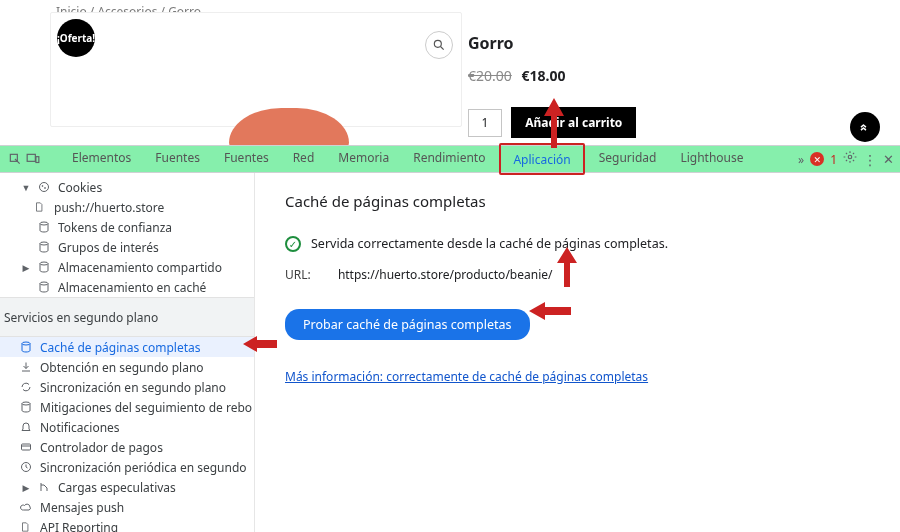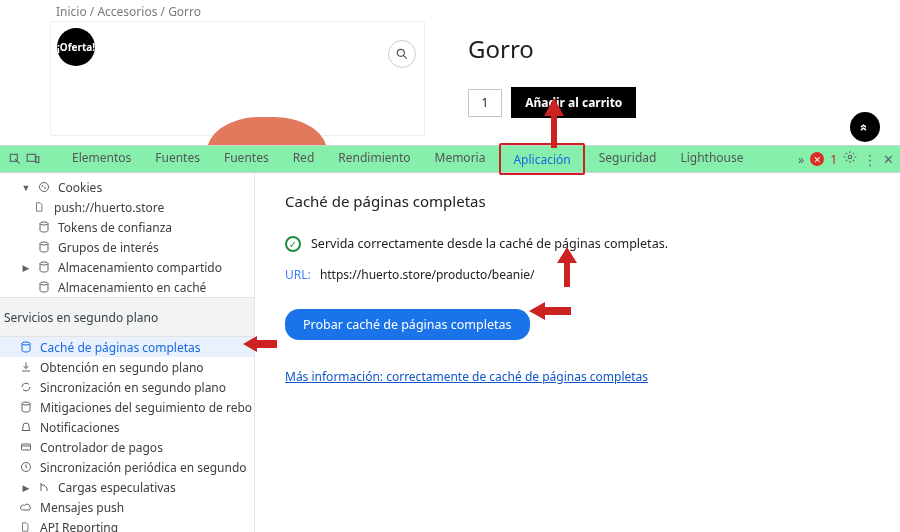--- a/index.html
+++ b/index.html
@@ -1,24 +1,24 @@
 <!DOCTYPE html>
 <html><head>
 <meta charset="utf-8">
 <style>
   *{box-sizing:border-box;margin:0;padding:0;font-family:system-ui,-apple-system,sans-serif}
   body{width:900px;height:532px;background:#fff;color:#202124;font-size:12px;position:relative;overflow:hidden}
   .site{height:145px;padding:0 56px;position:relative;background:#fff}
   .crumbs{color:#7a7a7a;font-size:12px;padding-top:3px}
-  .prod-img{position:absolute;left:50px;top:21px;width:375px;height:115px;border:1px solid #eee;border-radius:2px;background:#fff}
+  .prod-img{position:absolute;left:50px;top:12px;width:412px;height:115px;border:1px solid #eee;border-radius:2px;background:#fff}
   .sale{position:absolute;left:6px;top:6px;width:38px;height:38px;border-radius:50%;background:#000;color:#fff;display:flex;align-items:center;justify-content:center;font-size:10px;font-weight:700}
   .mag{position:absolute;right:8px;top:18px;width:28px;height:28px;border-radius:50%;background:#fff;border:1px solid #ccc;display:flex;align-items:center;justify-content:center}
   .hat{position:absolute;left:58%;top:95px;width:120px;height:40px;transform:translateX(-50%);background:#e2785c;border-radius:60px 60px 6px 6px/40px 40px 6px 6px}
   .pinfo{position:absolute;left:468px;top:32px}
-  .ptitle{font-size:24px;font-weight:400}
+  .ptitle{font-size:16px;font-weight:700}
   .price{margin-top:12px;font-size:14px}
   .old{color:#8a8a8a;text-decoration:line-through;margin-right:6px}
   .new{font-weight:700}
   .qty{display:inline-block;border:1px solid #c5c5c5;width:34px;height:28px;text-align:center;line-height:26px;font-size:12px;margin-right:6px;vertical-align:middle}
   .add{display:inline-block;background:#000;color:#fff;border:none;font-weight:700;font-size:12px;padding:7px 14px;vertical-align:middle}
   .up{position:absolute;right:20px;top:112px;width:30px;height:30px;border-radius:50%;background:#000;color:#fff;display:flex;align-items:center;justify-content:center}
 
   .dt-tabs{height:28px;background:#86efac;border-top:1px solid #cfd1d4;border-bottom:1px solid #cfd1d4;display:flex;align-items:center;padding:0 6px;font-size:12px;color:#555;position:relative}
   .tool{width:18px;display:flex;justify-content:center;color:#5f6368}
   .tabs{display:flex;flex-grow:1}
@@ -36,21 +36,21 @@
   .ic{width:14px;text-align:center;color:#5f6368;flex-shrink:0}
   .ic svg{display:block}
   .hdr{height:40px;background:#f1f3f4;font-size:12px;color:#3c4043;display:flex;align-items:center;padding-left:4px;border-top:1px solid #e2e2e2;border-bottom:1px solid #e2e2e2}
   .i1{padding-left:20px}.i2{padding-left:34px}
 
   .main{flex:1;padding:18px 0 0 30px;position:relative}
   .mtitle{font-size:15px;color:#202124}
   .ok{display:flex;align-items:center;gap:10px;margin-top:24px;font-size:12.5px}
   .okc{width:16px;height:16px;border:2px solid #1e8e3e;border-radius:50%;display:flex;align-items:center;justify-content:center;color:#1e8e3e;font-size:10px}
   .url{margin-top:14px;font-size:12px}
-  .url span:first-child{color:#3b82f6;margin-right:6px}
+  .url span:first-child{color:#404040;margin-right:24px}
   .probe{margin-top:26px;background:#1a73e8;color:#fff;border:none;border-radius:14px;padding:7px 18px;font-size:12.5px;cursor:pointer}
   .more{margin-top:28px;font-size:12px}
   .more a{color:#1155cc;text-decoration:underline}
 
   
   .ar{position:absolute;pointer-events:none}
   .ar svg{display:block}
 </style>
 </head>
 <body>
@@ -64,20 +64,24 @@
       <svg width="14" height="14" viewBox="0 0 24 24" fill="none" stroke="#555" stroke-width="2">
           <circle cx="10" cy="10" r="6"></circle>
           <line x1="15" y1="15" x2="20" y2="20"></line>
         </svg>
     </div>
     <div class="hat"></div>
   </div>
 
   <div class="pinfo">
     <div class="ptitle">Gorro</div>
+    <div class="price">
+      <span class="old"><span>€</span><span>20.00</span></span>
+      <span class="new"><span>€</span><span>18.00</span></span>
+    </div>
     <div style="margin-top:22px">
       <span class="qty">1</span>
       <button class="add">Añadir al carrito</button>
     </div>
   </div>
 
   <div class="up">
     <span style="transform:rotate(90deg);font-weight:700">«</span>
   </div>
 </div>
@@ -94,22 +98,22 @@
         <rect x="2" y="4" width="14" height="12"></rect>
         <rect x="17" y="8" width="5" height="10"></rect>
       </svg>
   </div>
   <div style="width:18px"></div>
   <div class="tabs">
     <div class="tab">Elementos</div>
     <div class="tab">Fuentes</div>
     <div class="tab">Fuentes</div>
     <div class="tab">Red</div>
+    <div class="tab">Memoria</div>
     <div class="tab">Rendimiento</div>
-    <div class="tab">Memoria</div>
     <span class="tab-wrap">
         <div class="tab active">Aplicación</div>
       </span>
     <div class="tab">Seguridad</div>
     <div class="tab">Lighthouse</div>
   </div>
   <div class="overflow">
     <span>»</span>
     <span class="errb">✕</span>
     <span style="color:#c5221f">1</span>

